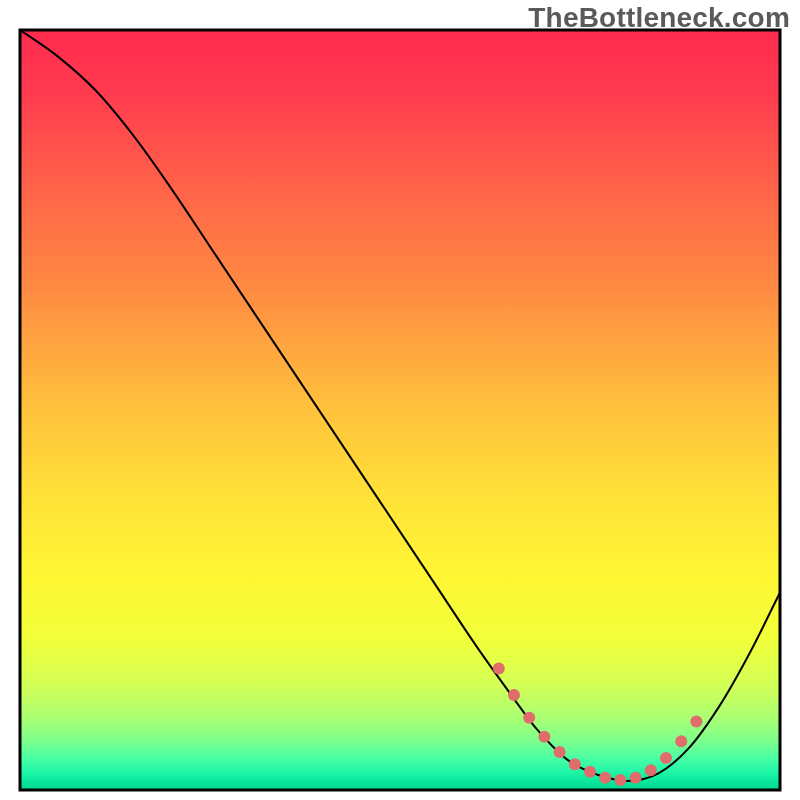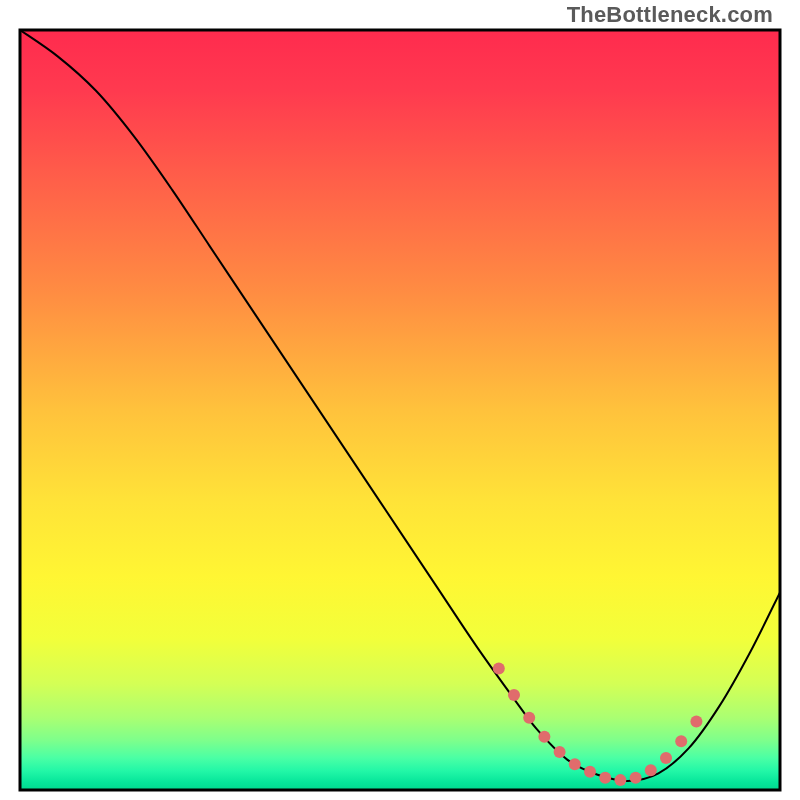--- a/index.html
+++ b/index.html
@@ -11,22 +11,22 @@
     font-family: Arial, Helvetica, sans-serif;
   }
   .container {
     position: relative;
     width: 800px;
     height: 800px;
   }
   .watermark {
     position: absolute;
     top: 2px;
-    right: 27px;
-    font-size: 22px;
+    right: 10px;
+    font-size: 28px;
     font-weight: bold;
     color: #5a5a5a;
     letter-spacing: 0.2px;
   }
   svg.chart {
     position: absolute;
     left: 0;
     top: 0;
     width: 800px;
     height: 800px;

